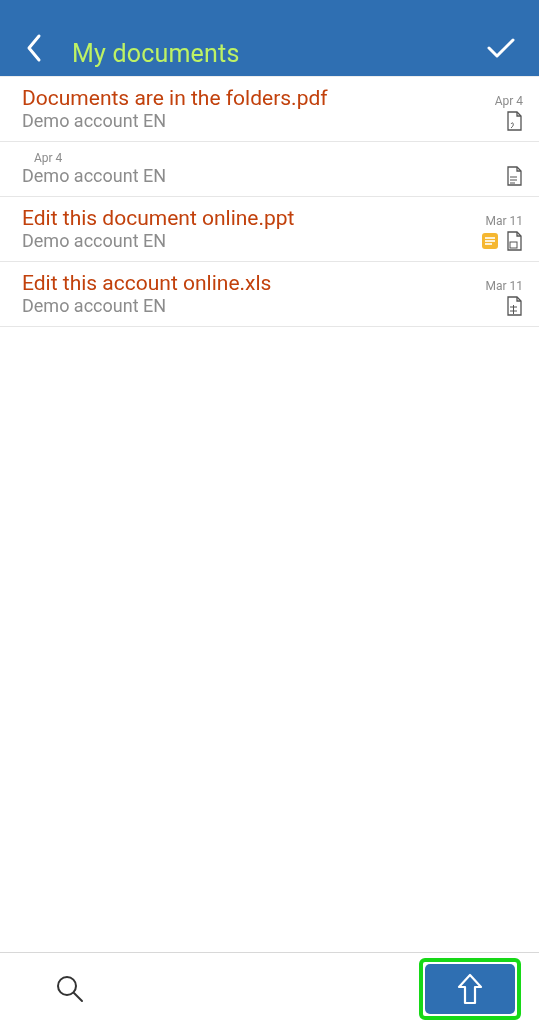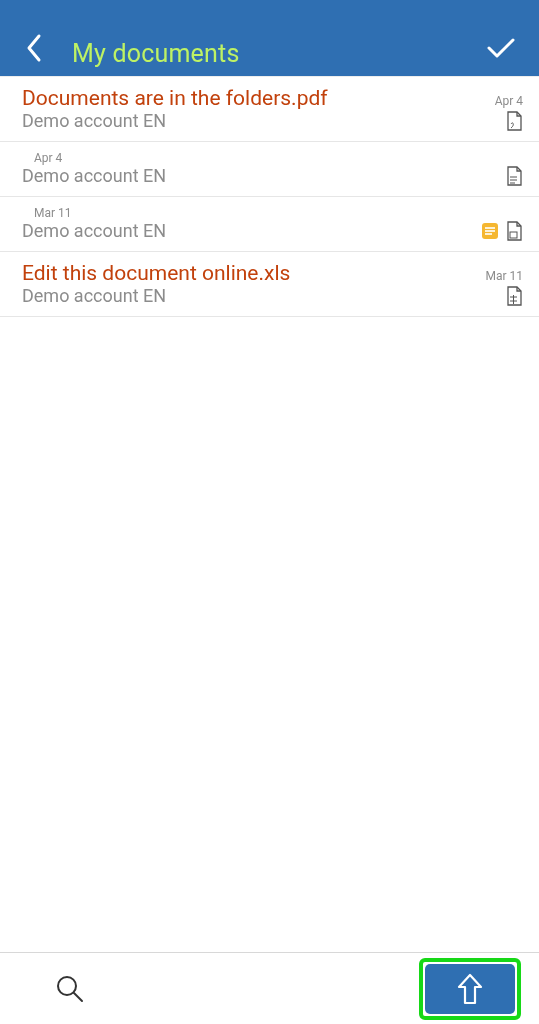--- a/index.html
+++ b/index.html
@@ -114,20 +114,21 @@
     <line x1="5" y1="11" x2="12" y2="11" stroke="#555" stroke-width="1"></line>
                 <line x1="5" y1="14" x2="12" y2="14" stroke="#555" stroke-width="1"></line>
                 <line x1="5" y1="17" x2="10" y2="17" stroke="#555" stroke-width="1"></line>
   </svg>
             </span>
       </div>
     </div>
       </div>
       <div class="row">
     <div class="row-top">
+      <div class="doc-title">Edit this document online.ppt</div>
       <div class="doc-date">Mar 11</div>
     </div>
     <div class="row-bottom">
       <div class="doc-sub">Demo account EN</div>
       <div class="icons">
         <span class="tag-icon">
               <svg width="18" height="18" viewBox="0 0 18 18">
     <rect x="1" y="1" width="16" height="16" rx="3" fill="#F5B731"></rect>
     <line x1="4" y1="6" x2="14" y2="6" stroke="#fff" stroke-width="1.6"></line>
     <line x1="4" y1="9" x2="14" y2="9" stroke="#fff" stroke-width="1.6"></line>
@@ -139,21 +140,21 @@
     <path d="M3 1 H12 L16 5 V19 H3 Z" fill="#fff" stroke="#555" stroke-width="1.3"></path>
     <path d="M12 1 V5 H16" fill="none" stroke="#555" stroke-width="1.3"></path>
     <rect x="5" y="11" width="7" height="6" fill="none" stroke="#555" stroke-width="1"></rect>
   </svg>
             </span>
       </div>
     </div>
       </div>
       <div class="row">
     <div class="row-top">
-      <div class="doc-title">Edit this document online.xls</div>
+      <div class="doc-title">Edit this account online.xls</div>
       <div class="doc-date">Mar 11</div>
     </div>
     <div class="row-bottom">
       <div class="doc-sub">Demo account EN</div>
       <div class="icons">
 
         <span class="file-icon">
               <svg width="18" height="20" viewBox="0 0 18 20">
     <path d="M3 1 H12 L16 5 V19 H3 Z" fill="#fff" stroke="#555" stroke-width="1.3"></path>
     <path d="M12 1 V5 H16" fill="none" stroke="#555" stroke-width="1.3"></path>

